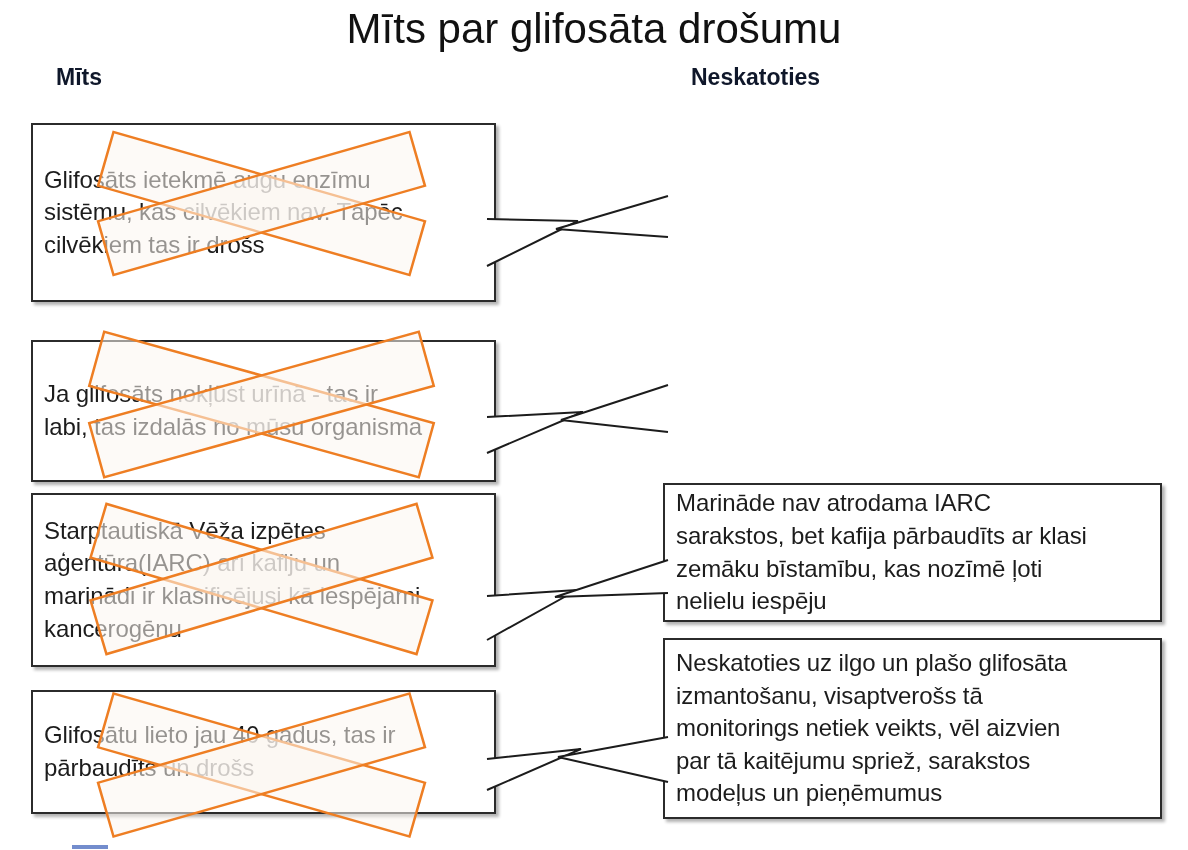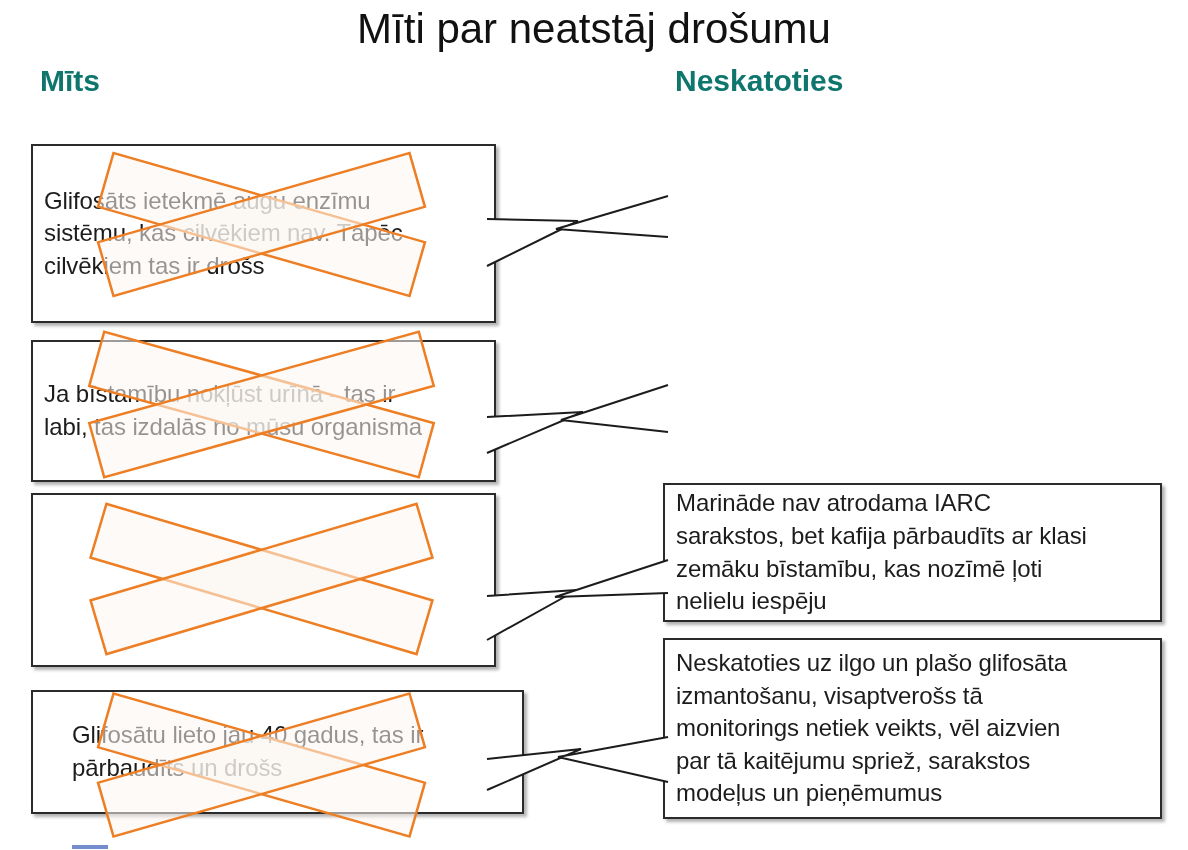--- a/index.html
+++ b/index.html
@@ -4,84 +4,88 @@
 <style>
   html,body{margin:0;padding:0;background:#ffffff;}
   #stage{
     position:relative;width:1188px;height:850px;overflow:hidden;
     font-family:"Liberation Sans","DejaVu Sans",sans-serif;color:#1c1c1c;background:#ffffff;
   }
   .title{
     position:absolute;top:6px;left:0;width:100%;text-align:center;
     font-size:42px;line-height:1.1;color:#111;
   }
-  .col-header{position:absolute;font-size:30px;font-weight:bold;color:#0f766e;}
+  .col-header{position:absolute;font-size:23px;font-weight:bold;color:#0f172a;margin-left:16px;}
   #hdr-myth{left:40px;top:64px;}
   #hdr-expl{left:675px;top:64px;}
   .box{
     position:absolute;background:#ffffff;border:2px solid #2b2b2b;
     box-shadow:3px 3px 3px rgba(0,0,0,0.30);
     display:flex;align-items:center;
   }
   .box .txt{
     white-space:pre-line;font-size:24px;line-height:1.36;letter-spacing:-0.1px;
     padding:4px 6px 4px 11px;width:100%;
   }
   .myth{left:31px;width:461px;}
   .expl{left:663px;width:495px;}
-  #m1{top:144px;height:175px;}
+  #m1{top:123px;height:175px;}
   #m2{top:340px;height:138px;}
   #m3{top:493px;height:170px;}
-  #m4{top:690px;height:120px;padding-left:28px;}
+  #m4{top:690px;height:120px;}
   #e1{top:128px;height:128px;}
   #e2{top:285px;height:168px;}
   #e3{top:483px;height:135px;}
   #e4{top:638px;height:177px;}
   svg.xmark{position:absolute;left:-2px;top:-2px;overflow:visible;pointer-events:none;}
   svg.xmark rect{
     fill:rgba(252,245,240,0.55);
     stroke:#ee7e23;stroke-width:2.5px;stroke-linejoin:miter;
   }
   #connectors{position:absolute;left:0;top:0;pointer-events:none;}
   #connectors path{fill:#ffffff;stroke:#1c1c1c;stroke-width:2px;stroke-linejoin:miter;}
   #blue-sliver{position:absolute;left:72px;top:845px;width:36px;height:4px;background:#5b79c4;opacity:.85;}
 </style>
 </head>
 <body>
 
 <div id="stage">
 
-  <div class="title">Mīti par neatstāj drošumu</div>
+  <div class="title">Mīts par glifosāta drošumu</div>
   <div class="col-header" id="hdr-myth">Mīts</div>
   <div class="col-header" id="hdr-expl">Neskatoties</div>
 
   <div class="box myth" id="m1">
     <div class="txt">Glifosāts ietekmē augu enzīmu
 sistēmu, kas cilvēkiem nav. Tāpēc
 cilvēkiem tas ir drošs</div>
     <svg class="xmark" width="461" height="175">
       <g transform="translate(230.5,80.5)">
         <rect x="-162" y="-28" width="324" height="56" transform="rotate(16)"></rect>
         <rect x="-162" y="-28" width="324" height="56" transform="rotate(-16)"></rect>
       </g>
     </svg>
   </div>
 
   <div class="box myth" id="m2">
-    <div class="txt">Ja bīstamību nokļūst urīnā - tas ir
+    <div class="txt">Ja glifosāts nokļūst urīnā - tas ir
 labi, tas izdalās no mūsu organisma</div>
     <svg class="xmark" width="461" height="138">
       <g transform="translate(230.5,64.5)">
         <rect x="-171" y="-28" width="342" height="56" transform="rotate(15.5)"></rect>
         <rect x="-171" y="-28" width="342" height="56" transform="rotate(-15.5)"></rect>
       </g>
     </svg>
   </div>
 
   <div class="box myth" id="m3">
+    <div class="txt">Starptautiskā Vēža izpētes
+aģentūra(IARC) arī kafiju un
+marinādi ir klasificējusi kā iespējami
+kancerogēnu</div>
     <svg class="xmark" width="461" height="170">
       <g transform="translate(230.5,86)">
         <rect x="-170" y="-28" width="340" height="56" transform="rotate(16.5)"></rect>
         <rect x="-170" y="-28" width="340" height="56" transform="rotate(-16.5)"></rect>
       </g>
     </svg>
   </div>
 
   <div class="box myth" id="m4">
     <div class="txt">Glifosātu lieto jau 40 gadus, tas ir

